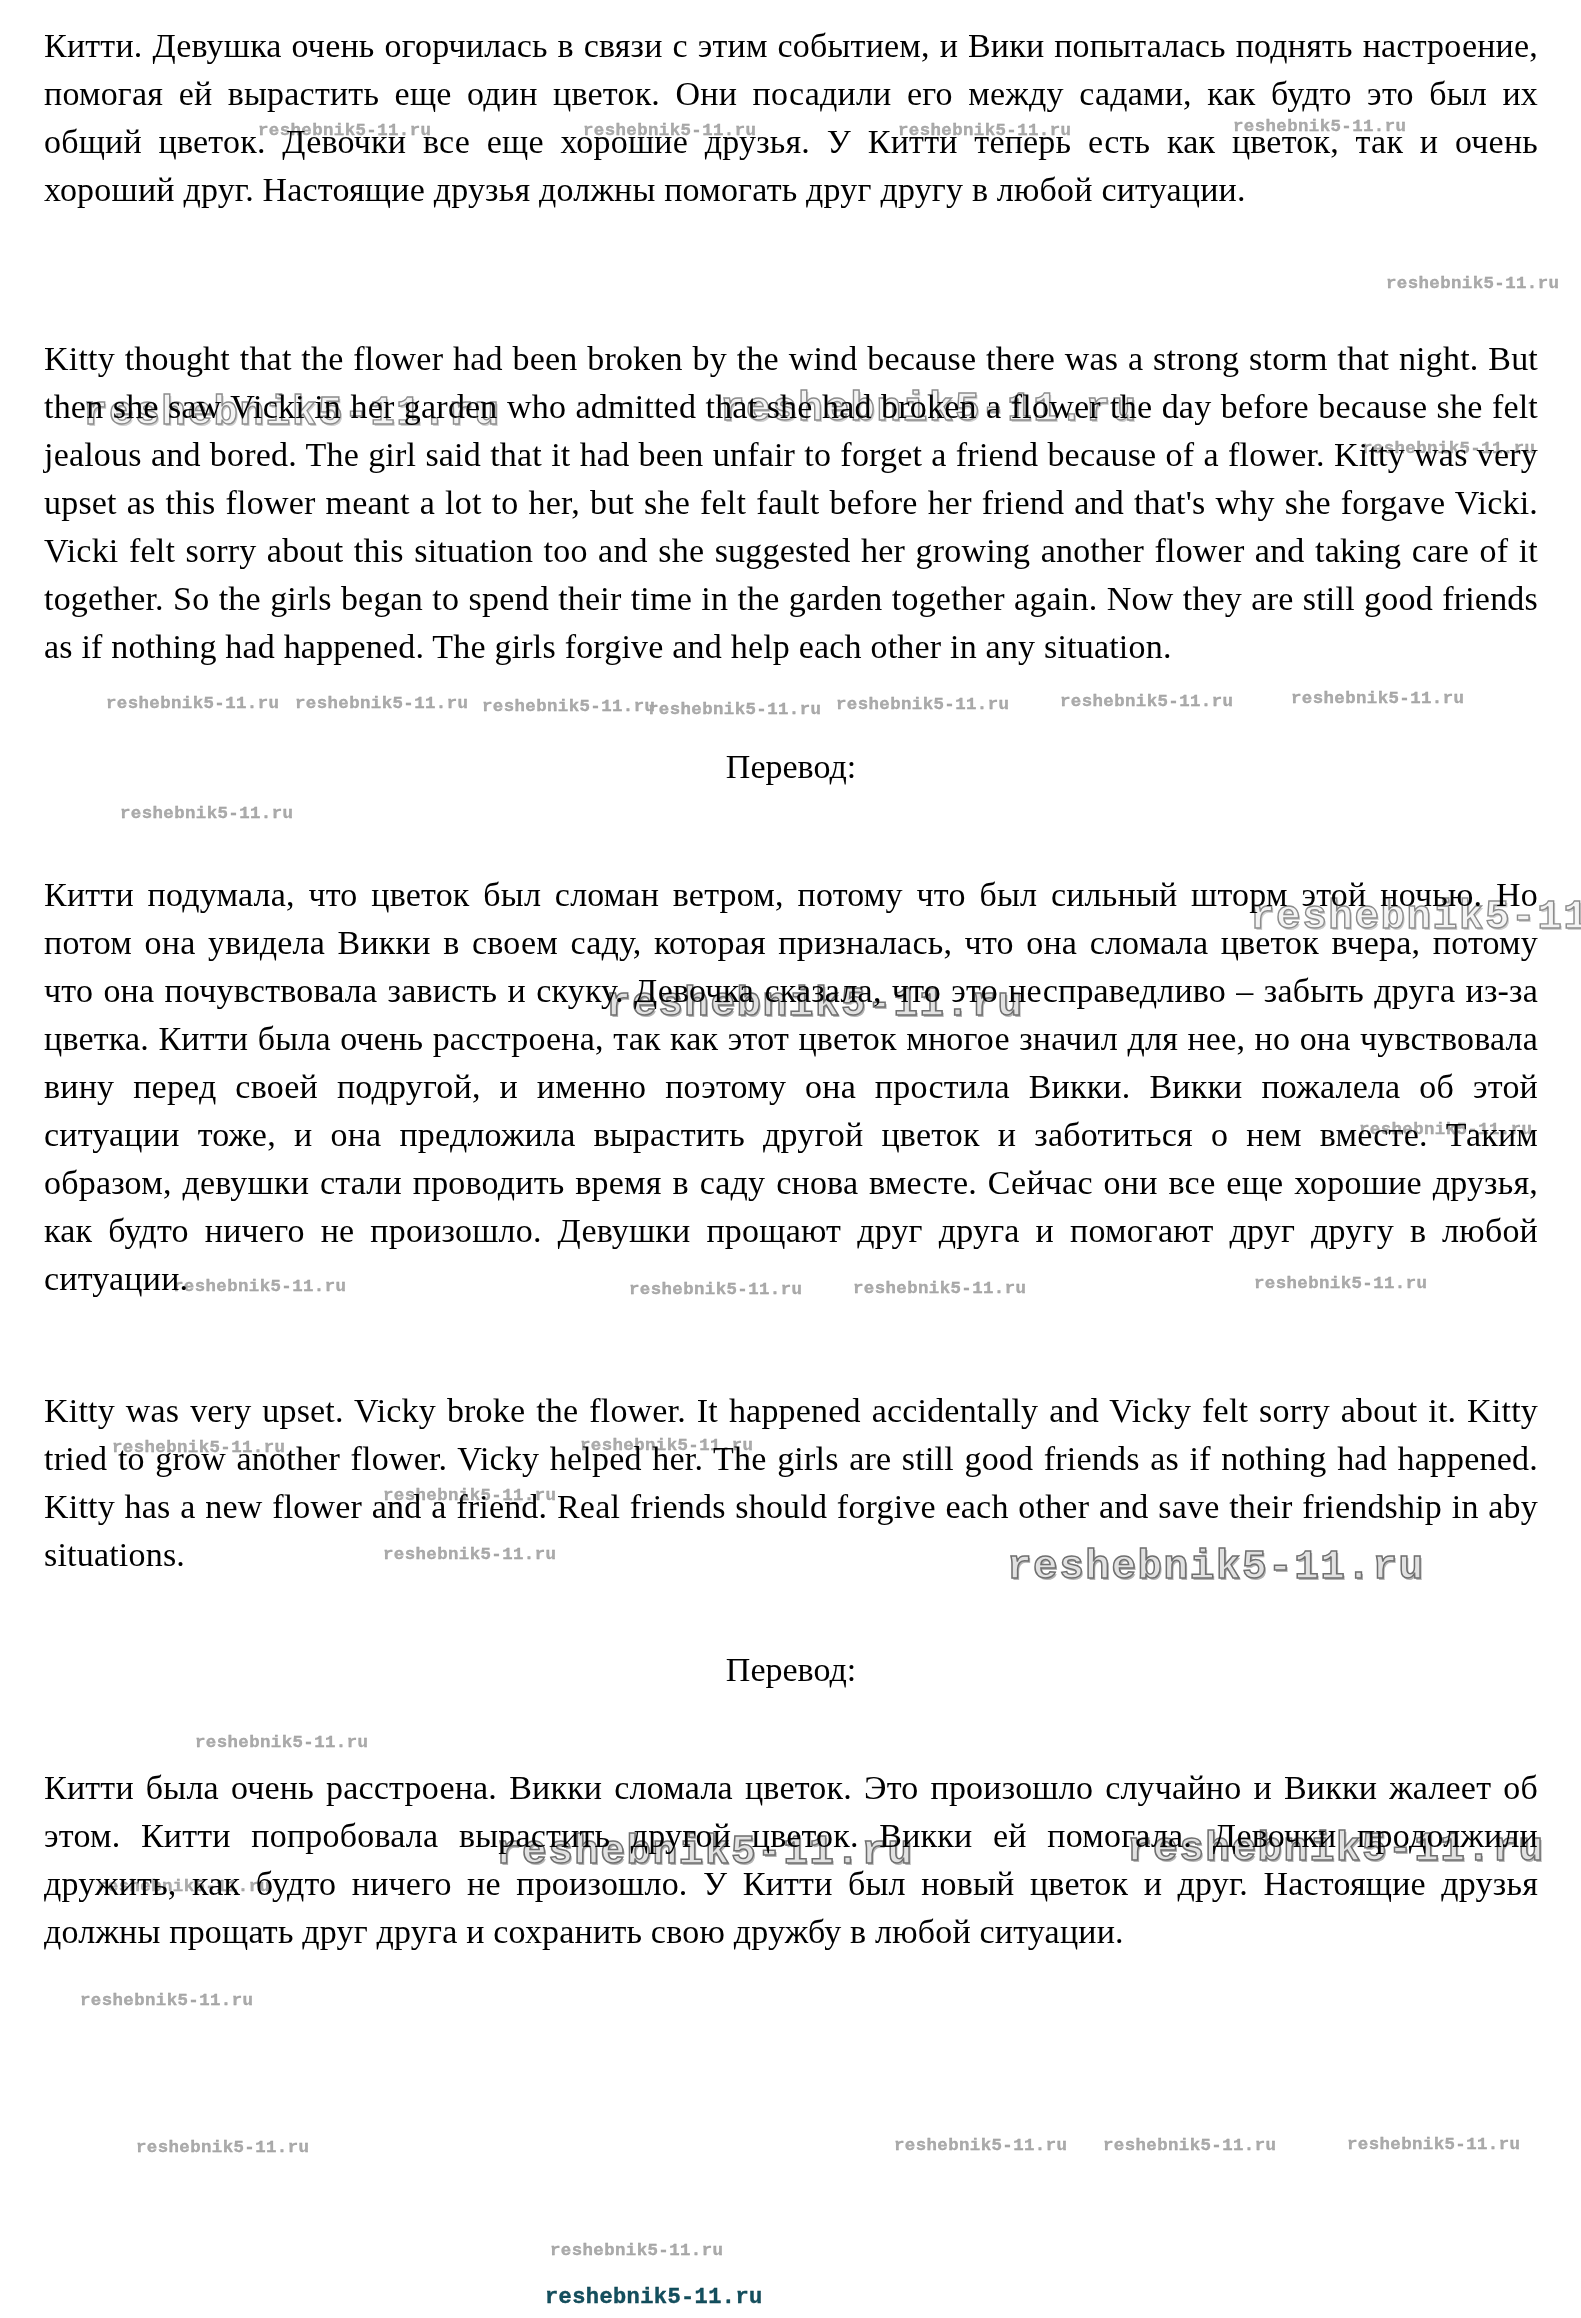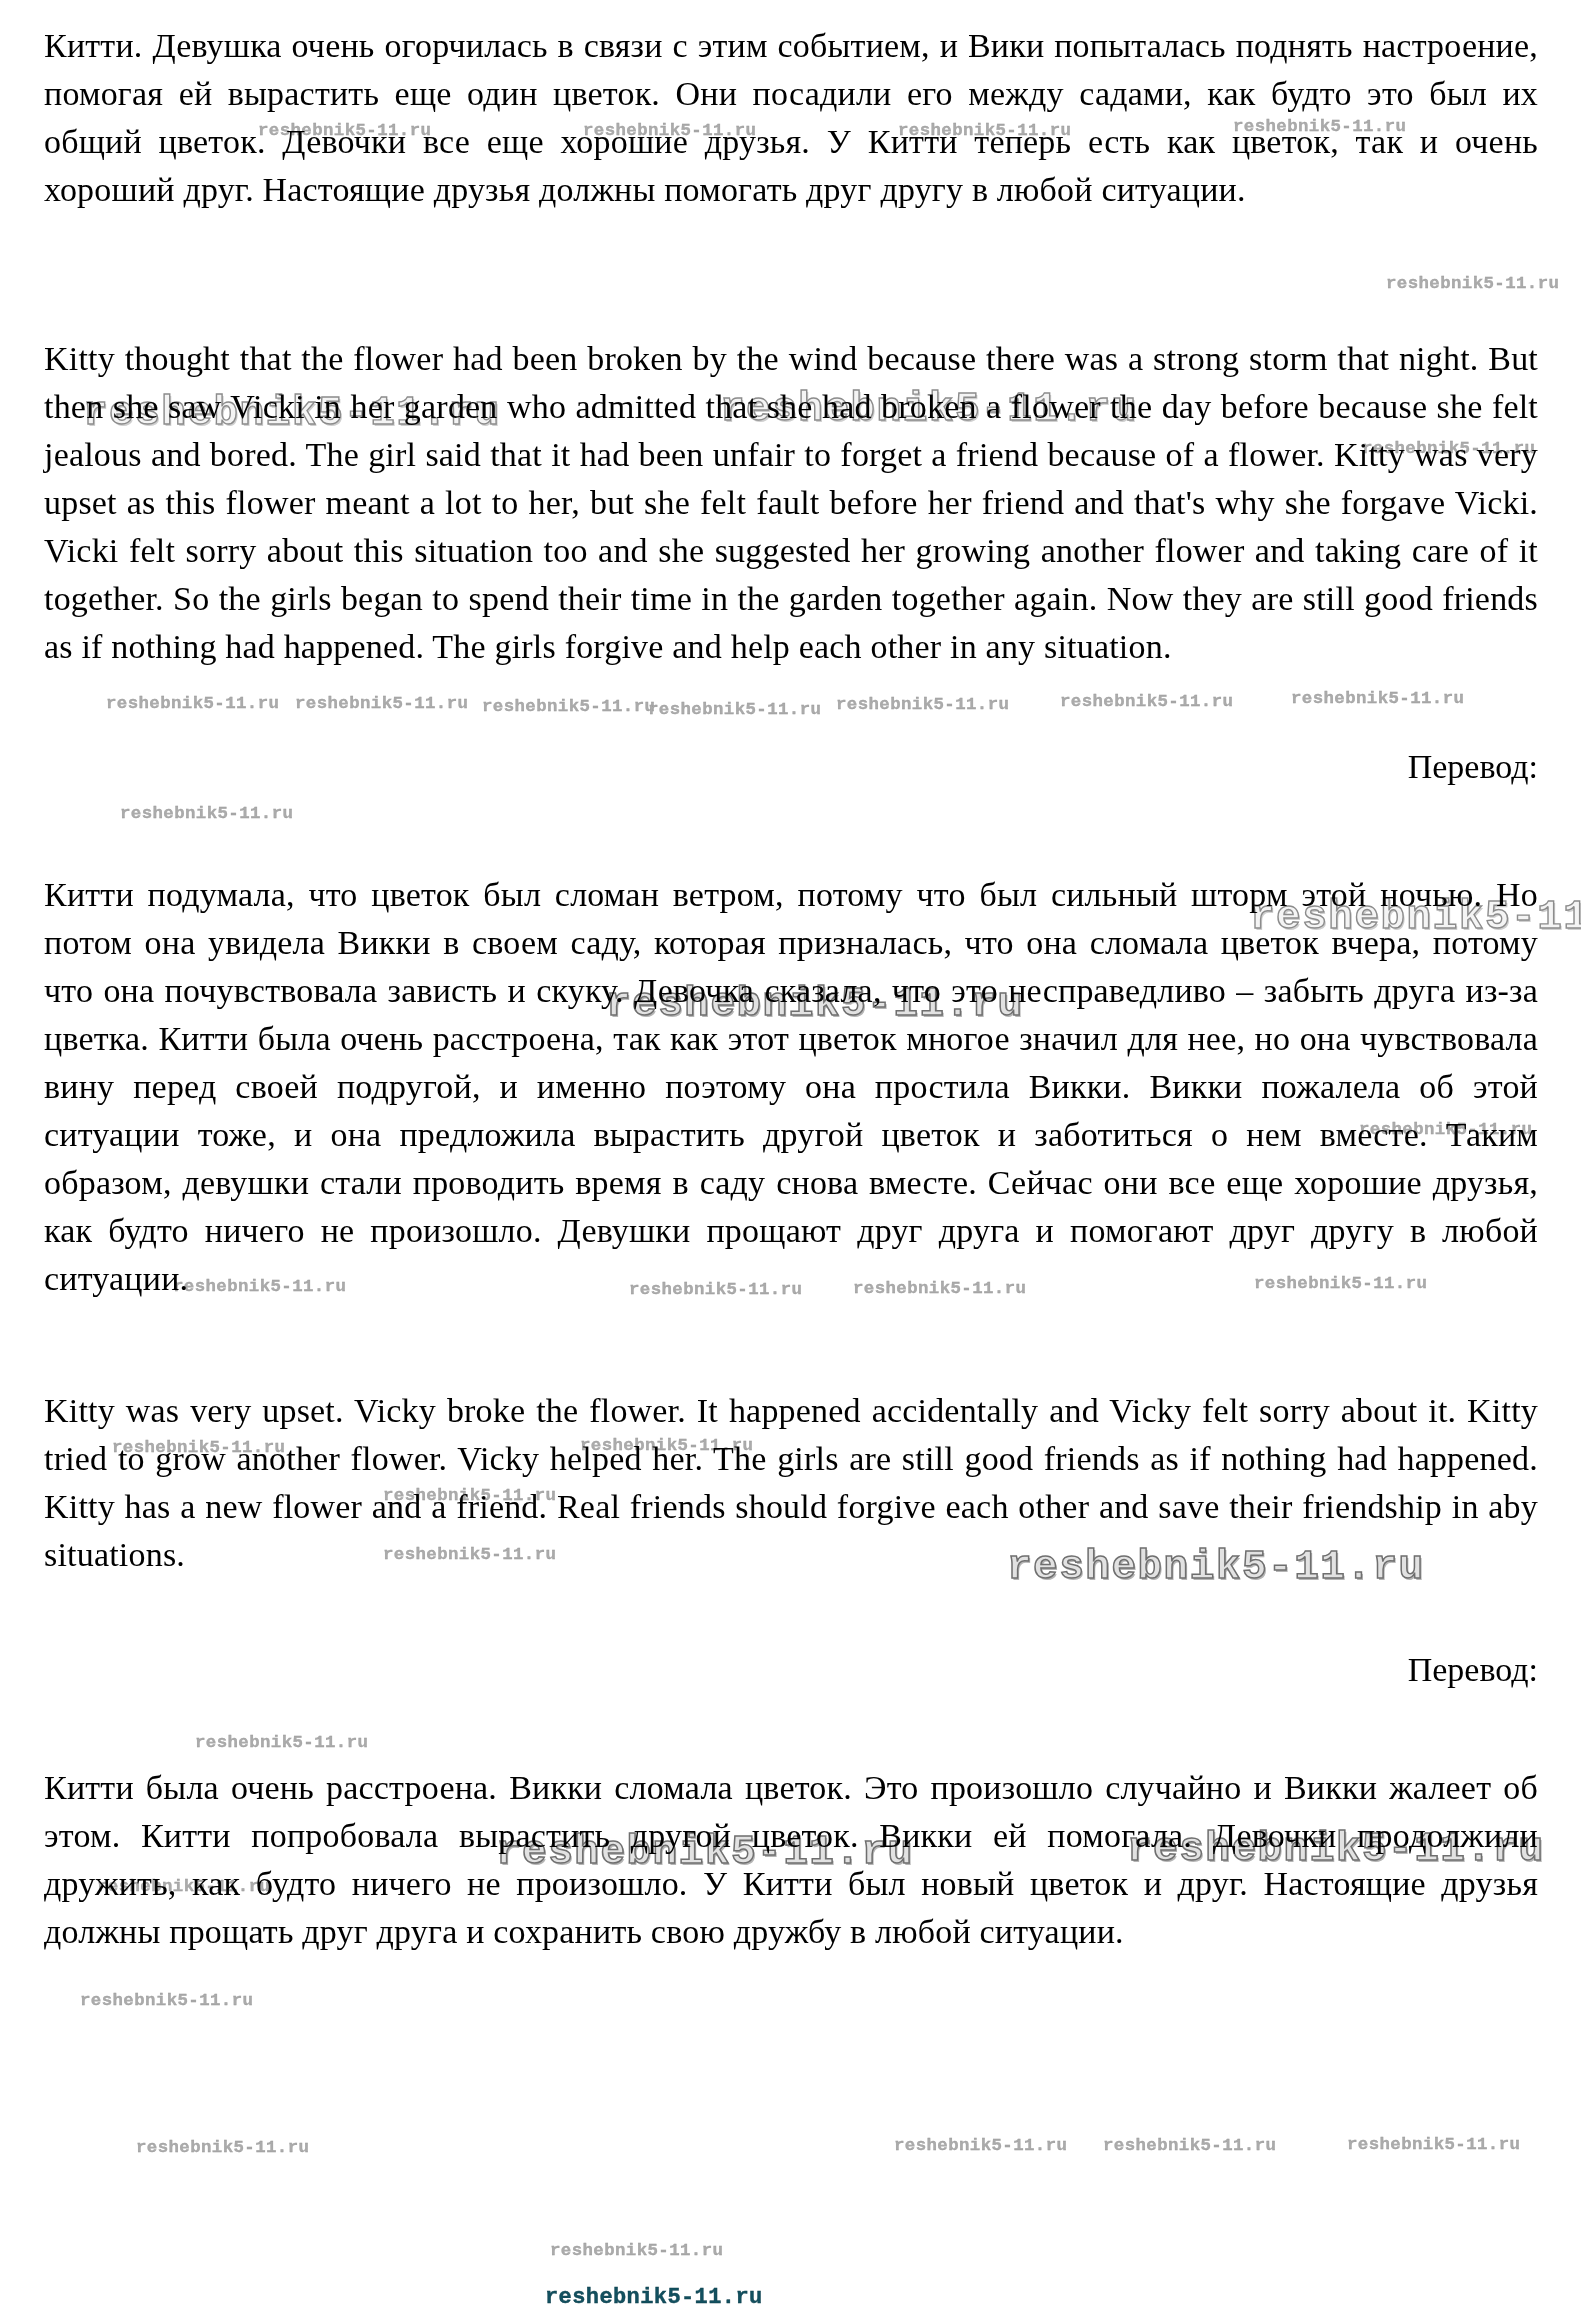--- a/index.html
+++ b/index.html
@@ -27,21 +27,21 @@
     margin: 0;
     font-size: 34px;
     line-height: 48px;
     text-align: justify;
     letter-spacing: 0.2px;
   }
   .label {
     margin: 0;
     font-size: 34px;
     line-height: 48px;
-    text-align: right;
+    text-align: center;
   }
   .gap-after-intro   { margin-bottom: 121px; }
   .gap-after-en1     { margin-bottom: 72px; }
   .gap-after-label1  { margin-bottom: 80px; }
   .gap-after-ru2     { margin-bottom: 84px; }
   .gap-after-en2     { margin-bottom: 67px; }
   .gap-after-label2  { margin-bottom: 70px; }
 
   .watermark-layer {
     position: absolute;

